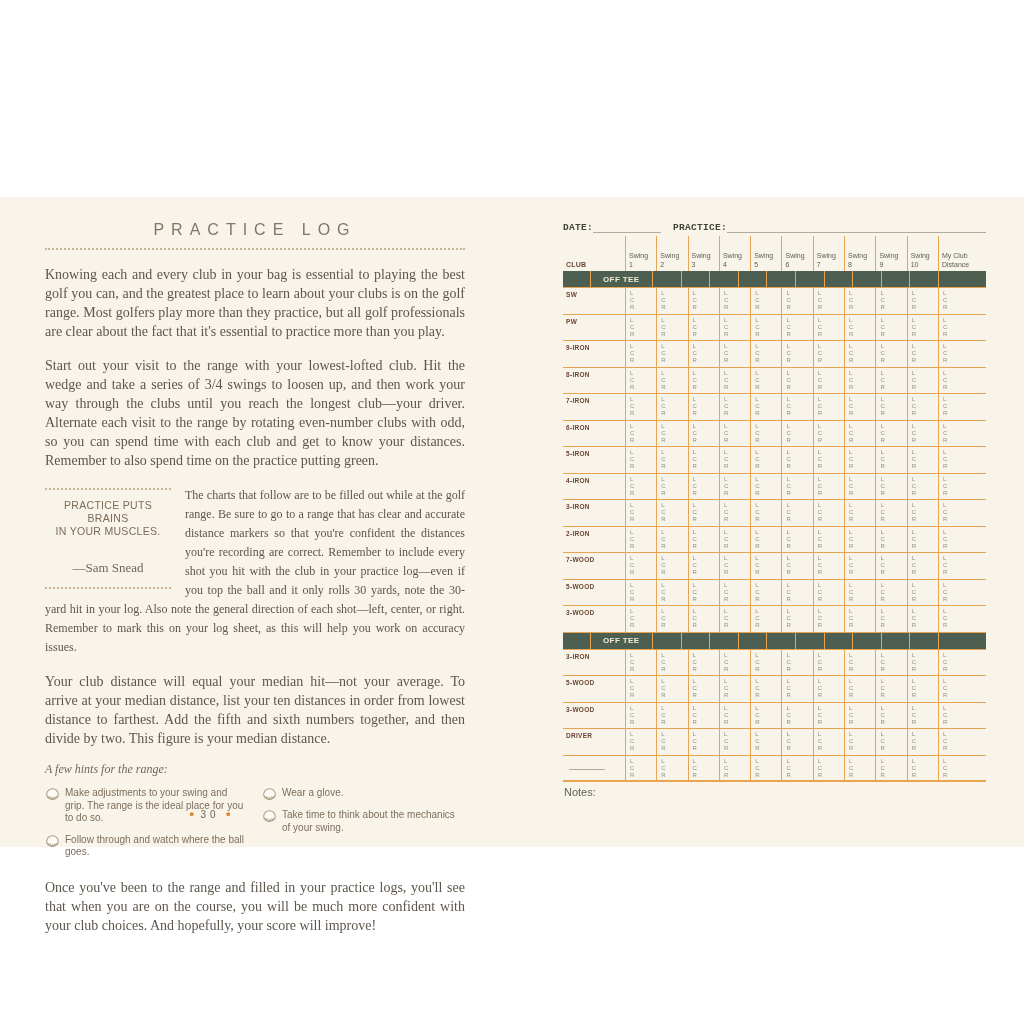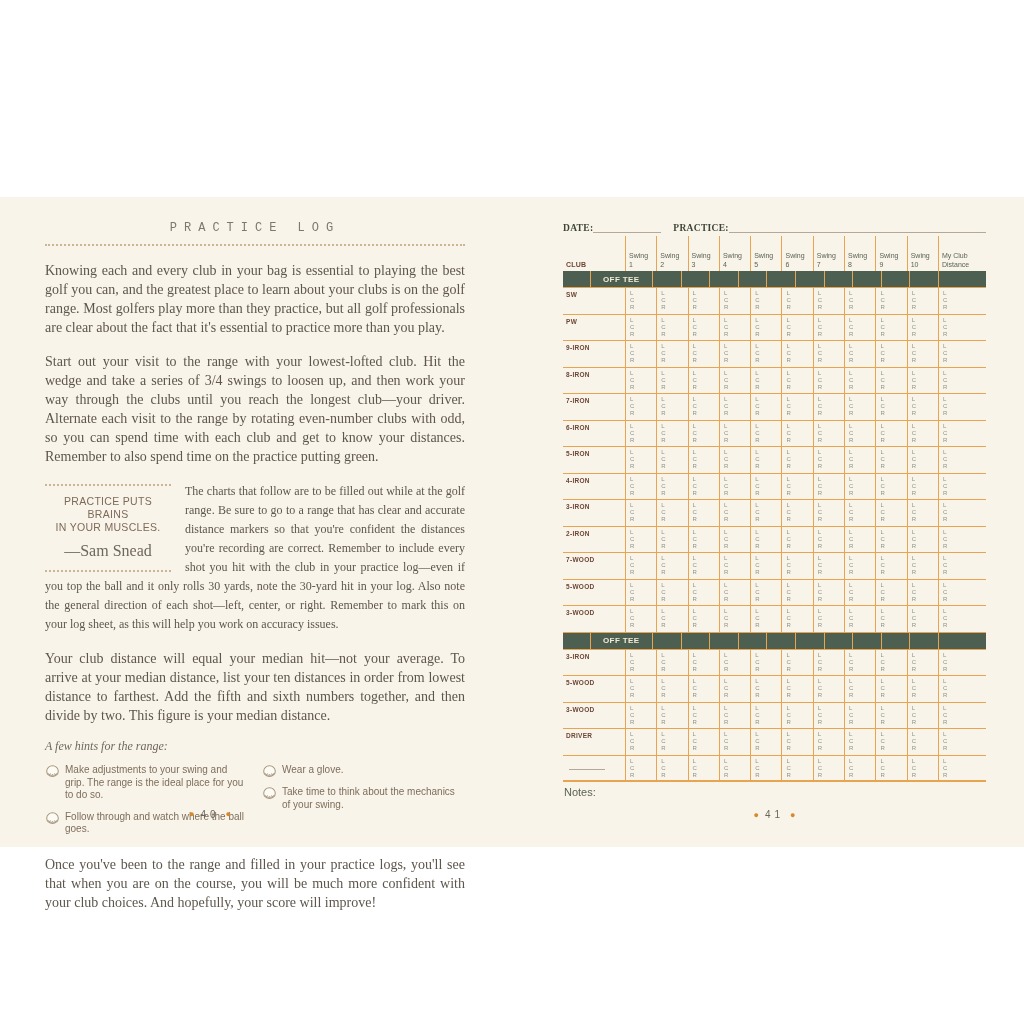--- a/index.html
+++ b/index.html
@@ -4,48 +4,48 @@
 <style>
   * { margin:0; padding:0; box-sizing:border-box; }
   html,body { width:1024px; height:1024px; background:#ffffff; font-family:"Liberation Serif", serif; }
   .stage { position:relative; width:1024px; height:1024px; background:#ffffff; overflow:hidden; }
 
   
   .spread { position:absolute; left:0; top:197px; width:1024px; height:650px; background:#f9f4e9; }
 
   
   .left-page { position:absolute; left:45px; top:24px; width:420px; }
-  .page-title { text-align:center; font-family:Liberation Mono, monospace; font-size:12px;
+  .page-title { text-align:center; font-family:Liberation Sans, sans-serif; font-size:16px;
     letter-spacing:7px; color:#7f776a; font-weight:400; }
   .title-rule { border-bottom:2px dotted #cbb globalization; border-bottom:2px dotted #ccb593; margin-top:9px; }
 
   .body-par { font-size:14px; line-height:19px; color:#5d564c; text-align:justify; margin-top:15px; }
 
   .quote-wrap { margin-top:16px; font-size:12px; line-height:19px; color:#5d564c; text-align:justify; }
   .quote-box { float:left; width:126px; margin:2px 14px 4px 0; text-align:center;
     border-top:2px dotted #ccb593; border-bottom:2px dotted #ccb593; padding:9px 2px 10px 2px; }
   .quote-text { font-family:"Liberation Sans", sans-serif; font-weight:normal; font-size:10.5px;
     line-height:13px; letter-spacing:0.3px; color:#7d6a58; }
-  .quote-attr { font-family:"Liberation Serif", serif; font-size:16px; color:#6e675c; margin-top:7px; }
+  .quote-attr { font-family:"Liberation Serif", serif; font-size:13px; color:#6e675c; margin-top:20px; }
 
   .hints-intro { font-style:italic; font-size:12px; color:#6e675c; margin-top:14px; }
   .hints-row { display:flex; margin-top:10px; }
   .hints-col { flex:1; }
   .hints-col + .hints-col { margin-left:14px; }
   .hint-item { display:flex; margin-bottom:9px; }
   .hint-icon { flex:0 0 15px; width:15px; height:13px; margin-right:5px; margin-top:0px; }
   .hint-text { font-family:"Liberation Sans", sans-serif; font-size:10px; line-height:12.5px; color:#7e6e5c; }
 
   .page-num { position:absolute; top:612px; width:420px; text-align:center;
     font-family:"Liberation Sans", sans-serif; font-size:10px; letter-spacing:4px; color:#6b655c; }
   .page-num .dot { color:#d9892c; font-size:9px; letter-spacing:0; margin:0 6px; position:relative; top:-1px; }
 
   
   .right-page { position:absolute; left:563px; top:22px; width:423px; }
-  .dl-row { display:flex; align-items:flex-end; font-family:Liberation Serif, serif;
+  .dl-row { display:flex; align-items:flex-end; font-family:Liberation Mono, monospace;
     font-weight:bold; font-size:9.5px; color:#3f4438; letter-spacing:0.3px; height:14px; }
   .dl-label { white-space:nowrap; }
   .dl-line { border-bottom:1px solid #b3a996; height:11px; }
   .dl-line.date { width:68px; margin-right:12px; }
   .dl-line.loc { flex:1; }
 
   .ptable { margin-top:3px; width:423px; }
   .trow { display:flex; border-bottom:1px solid #e8a44f; }
   .trow.last { border-bottom:2px solid #e8a44f; }
   .cell { border-left:1px solid #e8a44f; }
@@ -147,21 +147,21 @@
                 </svg></span>
               <span class="hint-text">Take time to think about the mechanics of your swing.</span>
             </div>
           </div>
       </div>
 
       <p class="body-par" style="margin-top:10px;">Once you've been to the range and filled in your practice logs, you'll see that when you are on the course, you will be much more confident with your club choices. And hopefully, your score will improve!</p>
     </div>
 
     <div class="page-num">
-      <span class="dot">●</span><span>40</span><span class="dot">●</span>
+      <span class="dot">●</span><span>30</span><span class="dot">●</span>
     </div>
 
     <div class="right-page">
       <div class="dl-row">
         <span class="dl-label">DATE:</span>
         <span class="dl-line date"></span>
         <span class="dl-label">PRACTICE:</span>
         <span class="dl-line loc"></span>
       </div>
 
@@ -1285,18 +1285,15 @@
               <div class="lcr">L</div>
               <div class="lcr">C</div>
               <div class="lcr">R</div>
             </div>
           </div>
         </div>
 
       <div class="notes">Notes:</div>
     </div>
 
-    <div class="page-num-r">
-      <span class="dot" style="color:#d9892c; font-size:9px; letter-spacing:0; margin:0 6px;">●</span><span>41</span><span class="dot" style="color:#d9892c; font-size:9px; letter-spacing:0; margin:0 6px;">●</span>
-    </div>
 
   </div>
 </div>
 
 </body></html>

